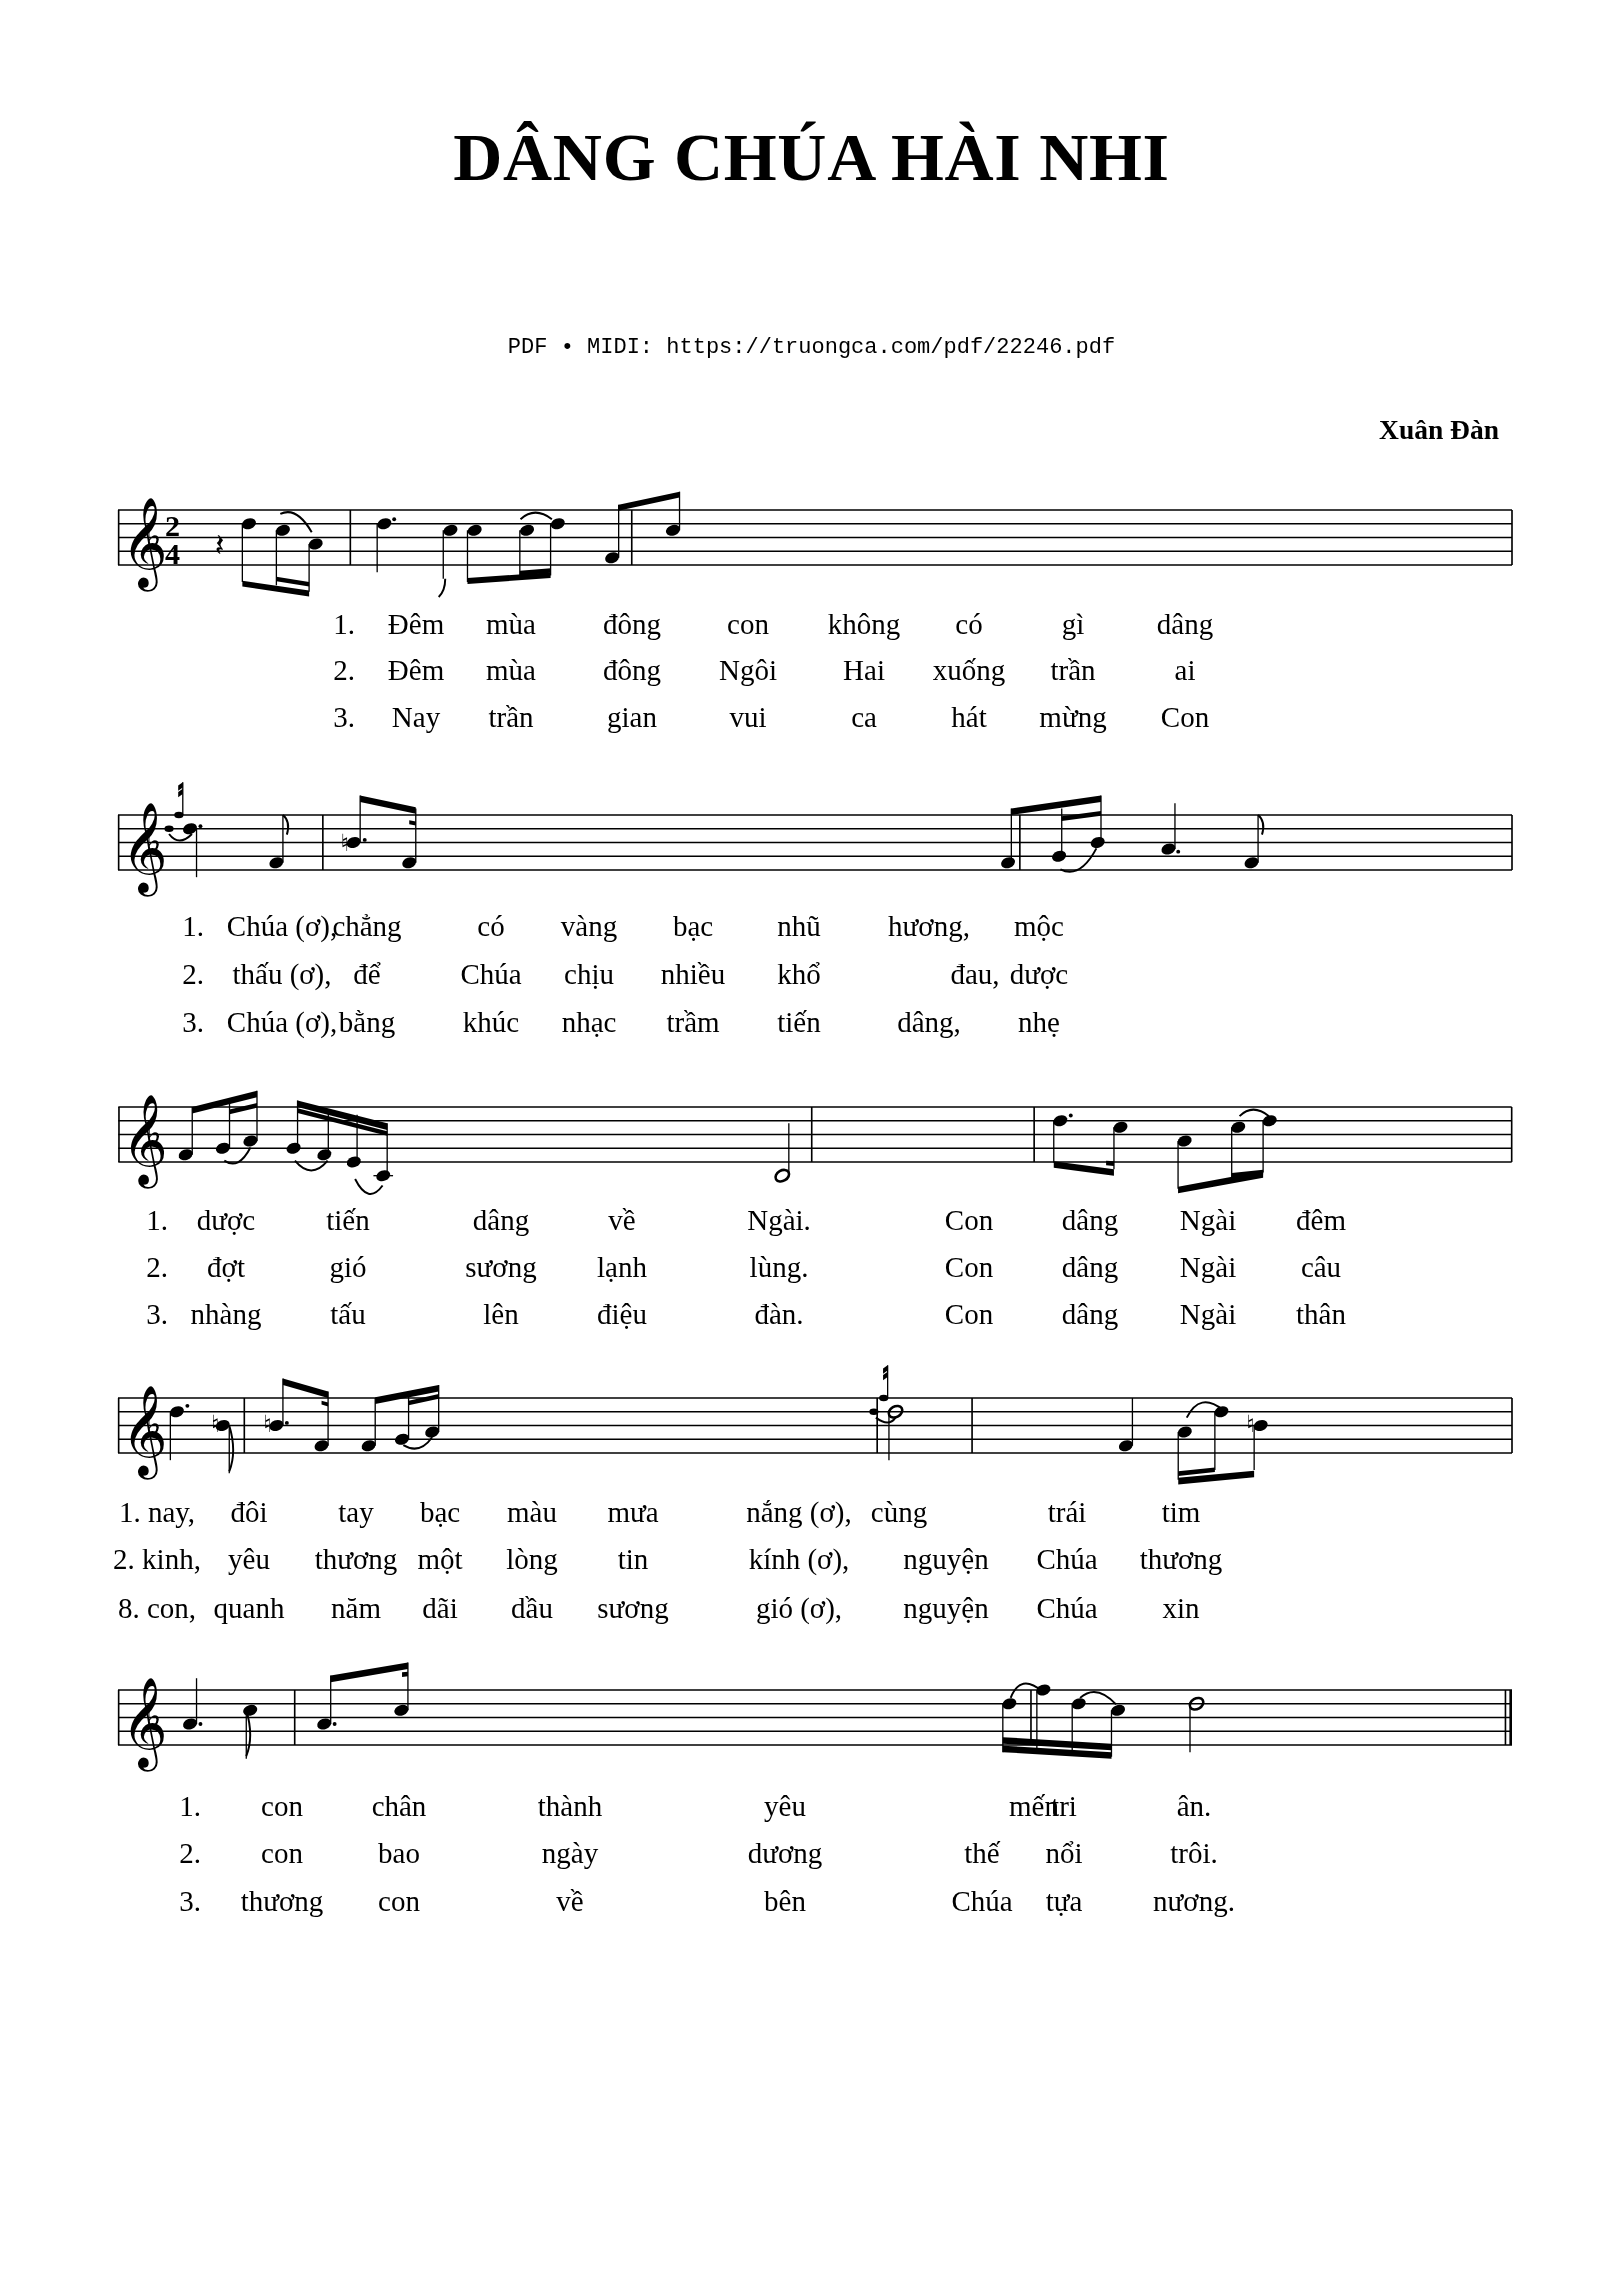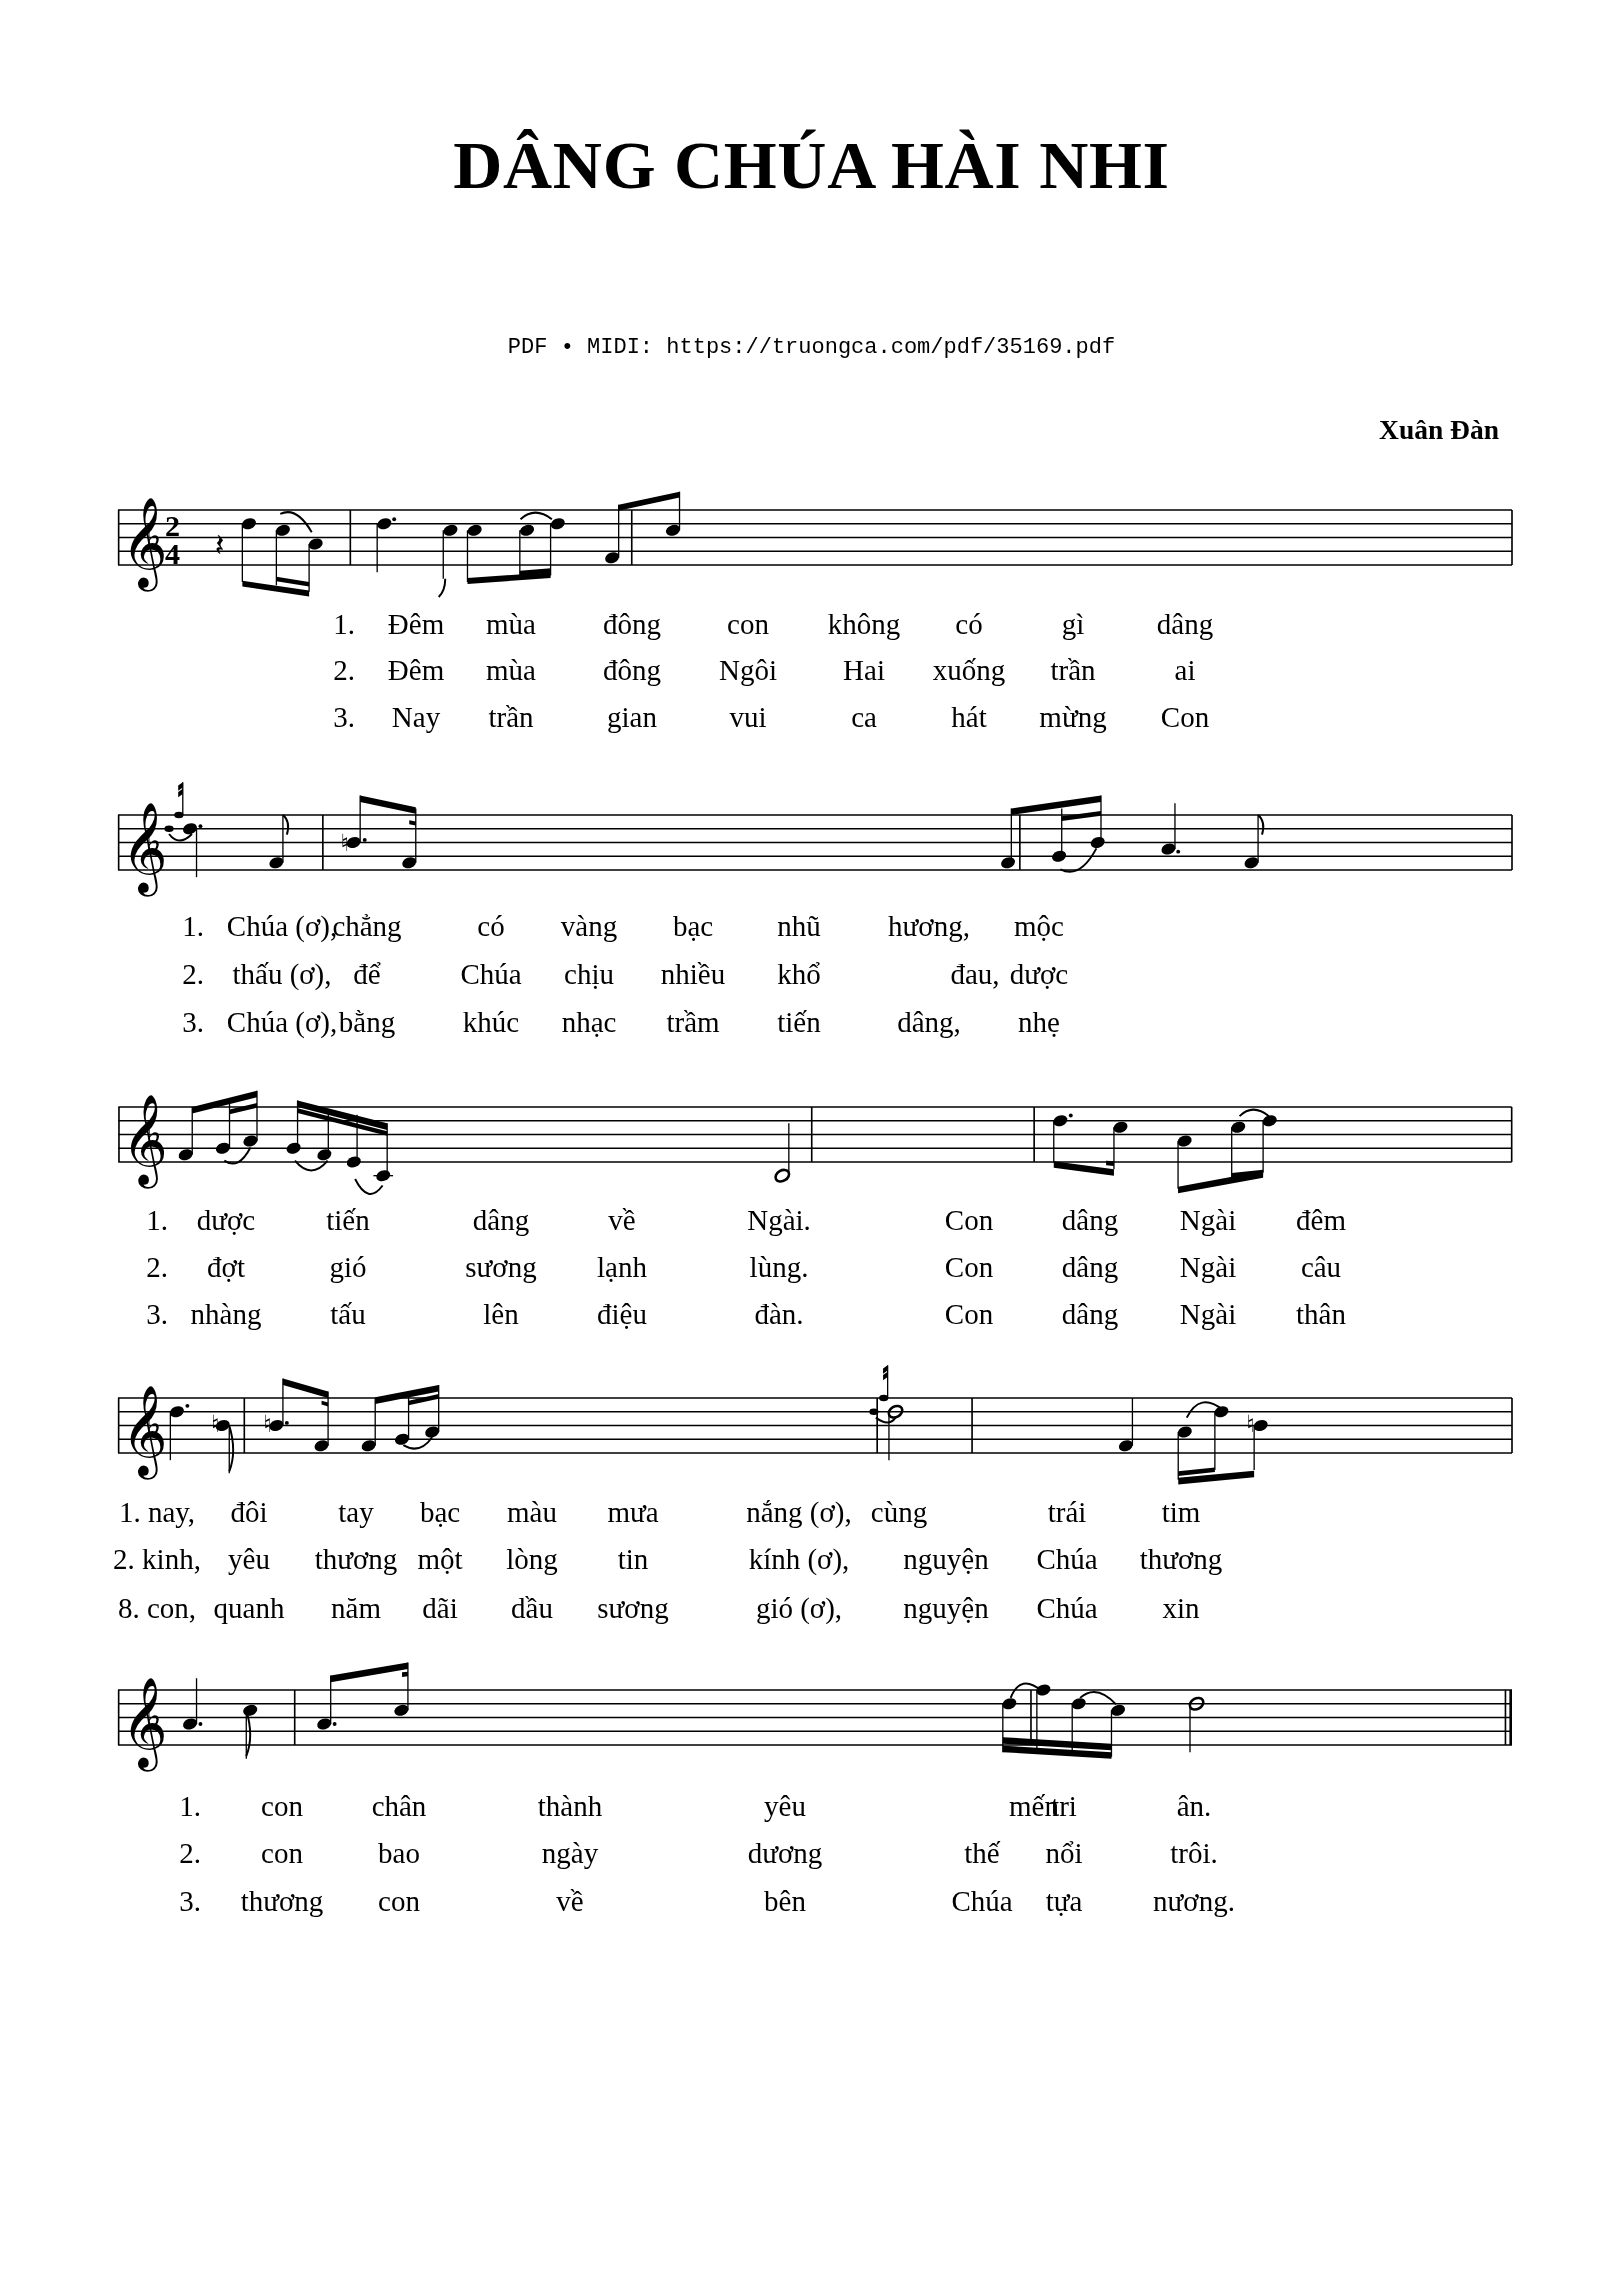--- a/index.html
+++ b/index.html
@@ -1,29 +1,29 @@
 <!DOCTYPE html>
 <html style="font-size:10.5px"><head>
 <meta charset="utf-8">
 <style>
   html,body{margin:0;padding:0;background:#fff;}
   body{width:1623px;height:2295px;position:relative;overflow:hidden;font-family:"Liberation Serif","DejaVu Serif",serif;color:#000;}
-  .title{position:absolute;top:118px;left:0;width:1623px;text-align:center;font-size:68px;font-weight:bold;letter-spacing:0.7px;font-family:"Liberation Serif",serif;margin-top:8px;}
+  .title{position:absolute;top:118px;left:0;width:1623px;text-align:center;font-size:68px;font-weight:bold;letter-spacing:0.7px;font-family:"Liberation Serif",serif;}
   .subtitle{position:absolute;top:335px;left:0;width:1623px;text-align:center;font-size:22px;font-family:"Liberation Mono","DejaVu Sans Mono",monospace;}
   .composer{position:absolute;top:414px;right:124px;font-size:27.5px;font-weight:bold;font-family:"Liberation Serif",serif;}
   .system{position:absolute;left:118px;width:1394px;}
   .system svg{position:absolute;left:0;top:0;overflow:visible;}
   .lyric-row{position:absolute;left:0;width:1394px;height:39px;font-size:29px;font-family:"Liberation Serif",serif;}
   .lyric-row span{position:absolute;transform:translateX(-50%);white-space:nowrap;}
 </style>
 </head>
 <body>
 
 <div class="title">DÂNG CHÚA HÀI NHI</div>
-<div class="subtitle">PDF • MIDI: https://truongca.com/pdf/35169.pdf</div>
+<div class="subtitle">PDF • MIDI: https://truongca.com/pdf/22246.pdf</div>
 <div class="composer">Xuân Đàn</div>
 
 <div class="system" style="top:510px;height:262px;">
   <svg width="1394" height="144" viewBox="0 0 2130 220">
     <g stroke="#000" stroke-width="2.5">
       <line x1="0" y1="0" x2="2130" y2="0"></line>
         <line x1="0" y1="21" x2="2130" y2="21"></line>
         <line x1="0" y1="42" x2="2130" y2="42"></line>
         <line x1="0" y1="63" x2="2130" y2="63"></line>
         <line x1="0" y1="84" x2="2130" y2="84"></line>

